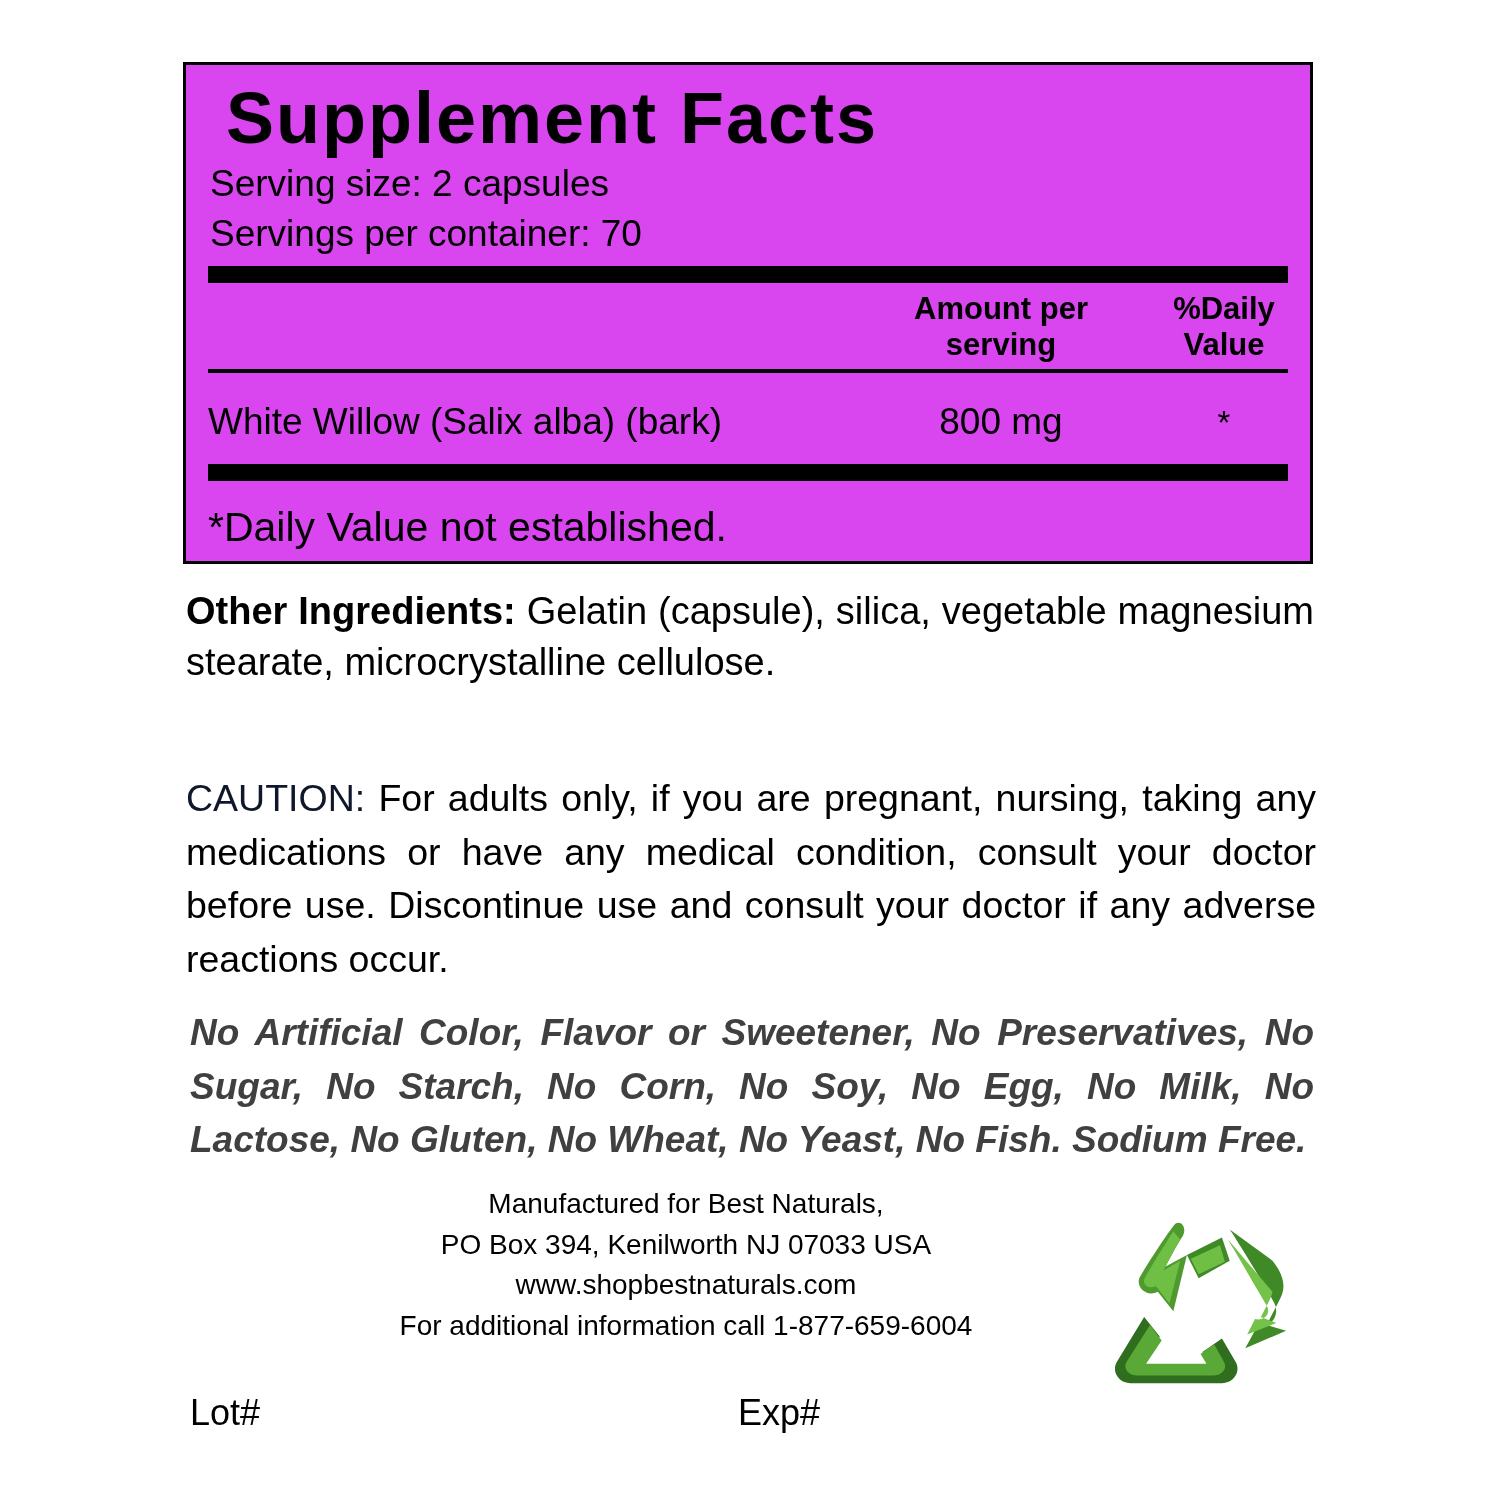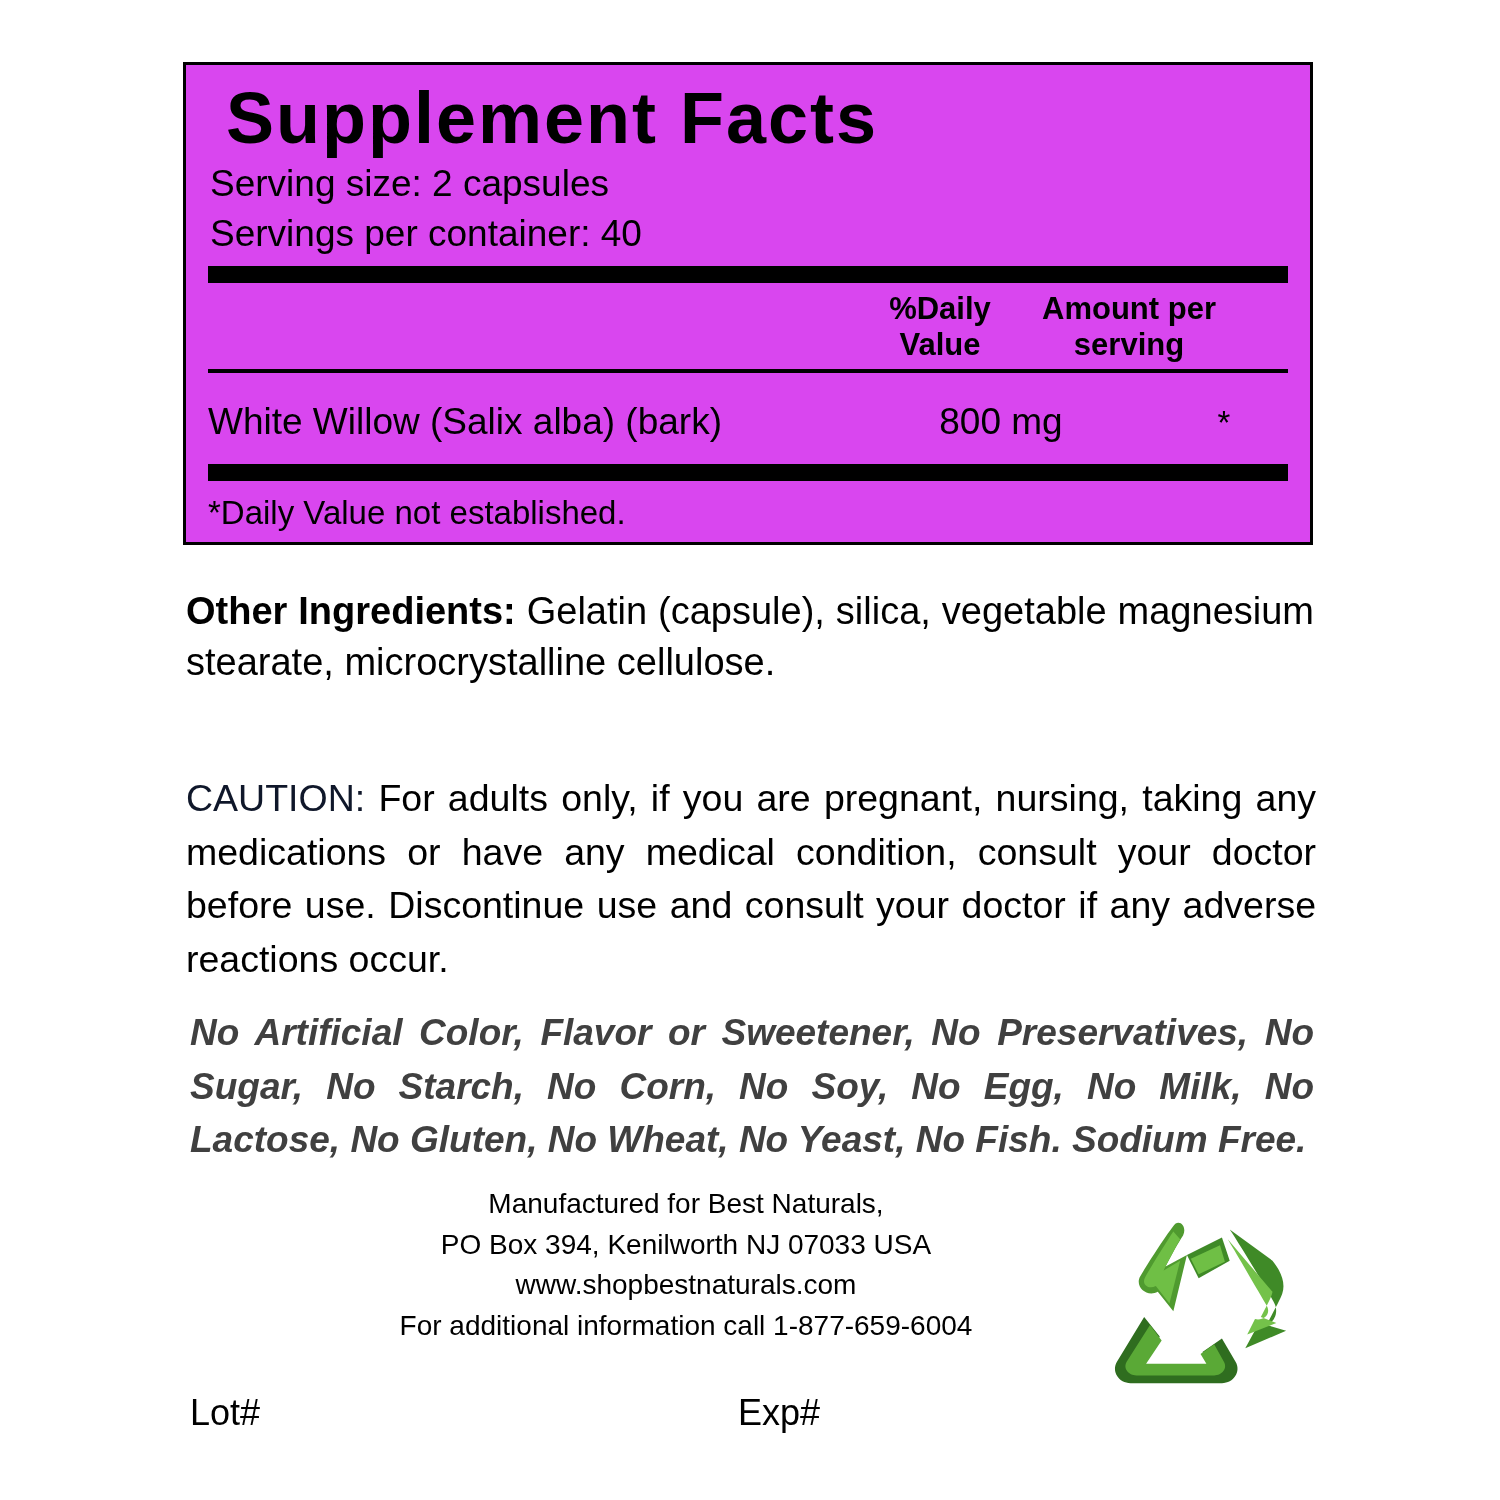--- a/index.html
+++ b/index.html
@@ -82,22 +82,22 @@
     margin-right: 34px;
     text-align: center;
     font-size: 37px;
   }
   .sf-row .dv {
     width: 128px;
     text-align: center;
     font-size: 33px;
   }
   .sf-footnote {
-    font-size: 33px;
-    padding-top: 13px;
+    font-size: 41px;
+    padding-top: 23px;
     padding-bottom: 2px;
   }
 
   
   .other-ing {
     position: absolute;
     left: 186px;
     top: 586px;
     width: 1128px;
     font-size: 38px;
@@ -170,27 +170,27 @@
   }
 </style>
 </head>
 <body>
 
 <div class="label-root">
 
   <div class="sf-panel">
     <div class="sf-title">Supplement Facts</div>
     <div class="sf-serving">Serving size: 2 capsules</div>
-    <div class="sf-serving">Servings per container: 40</div>
+    <div class="sf-serving">Servings per container: 70</div>
 
     <div class="rule-thick"></div>
 
     <div class="sf-headrow">
+      <div class="sf-headcell amount">Amount per serving</div>
       <div class="sf-headcell dv">%Daily Value</div>
-      <div class="sf-headcell amount">Amount per serving</div>
     </div>
 
     <div class="rule-thin"></div>
 
     <div class="sf-row">
       <div class="nutrient">White Willow (Salix alba) (bark)</div>
       <div class="amount">800 mg</div>
       <div class="dv">*</div>
     </div>
 

